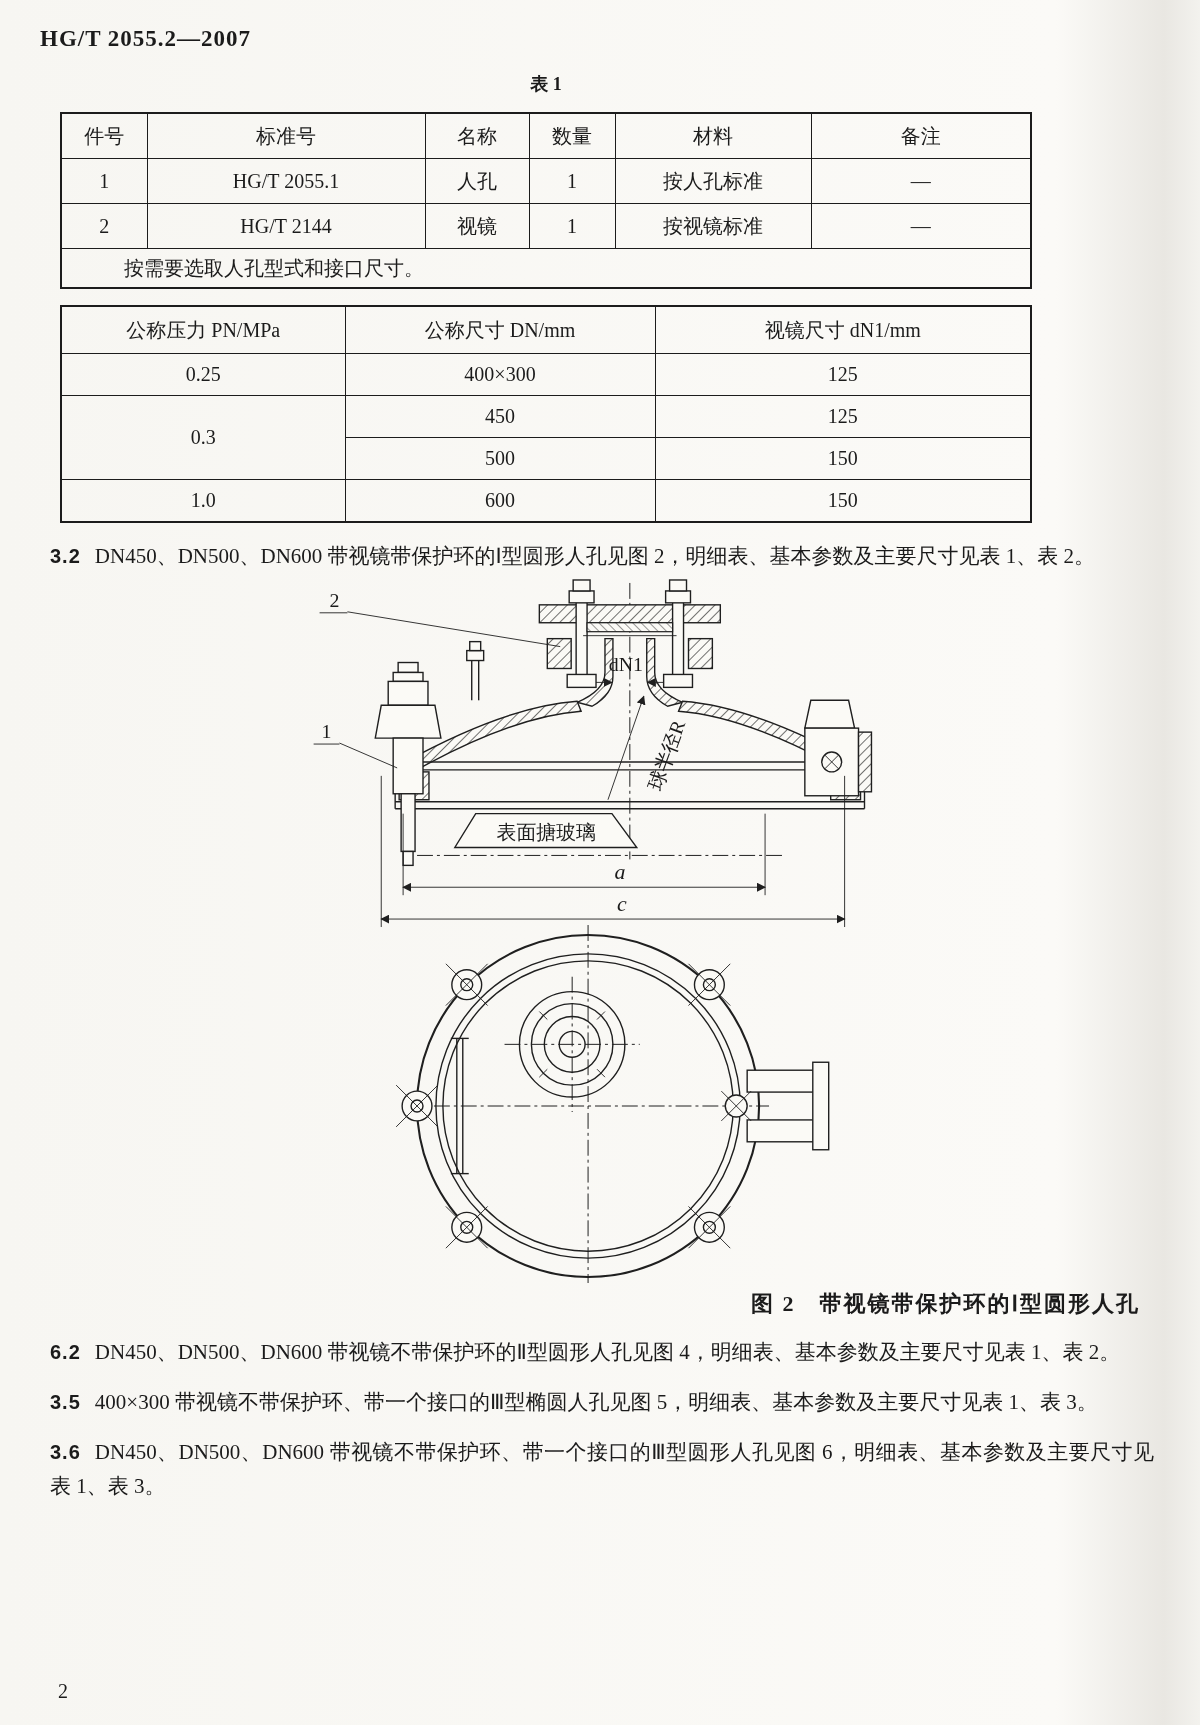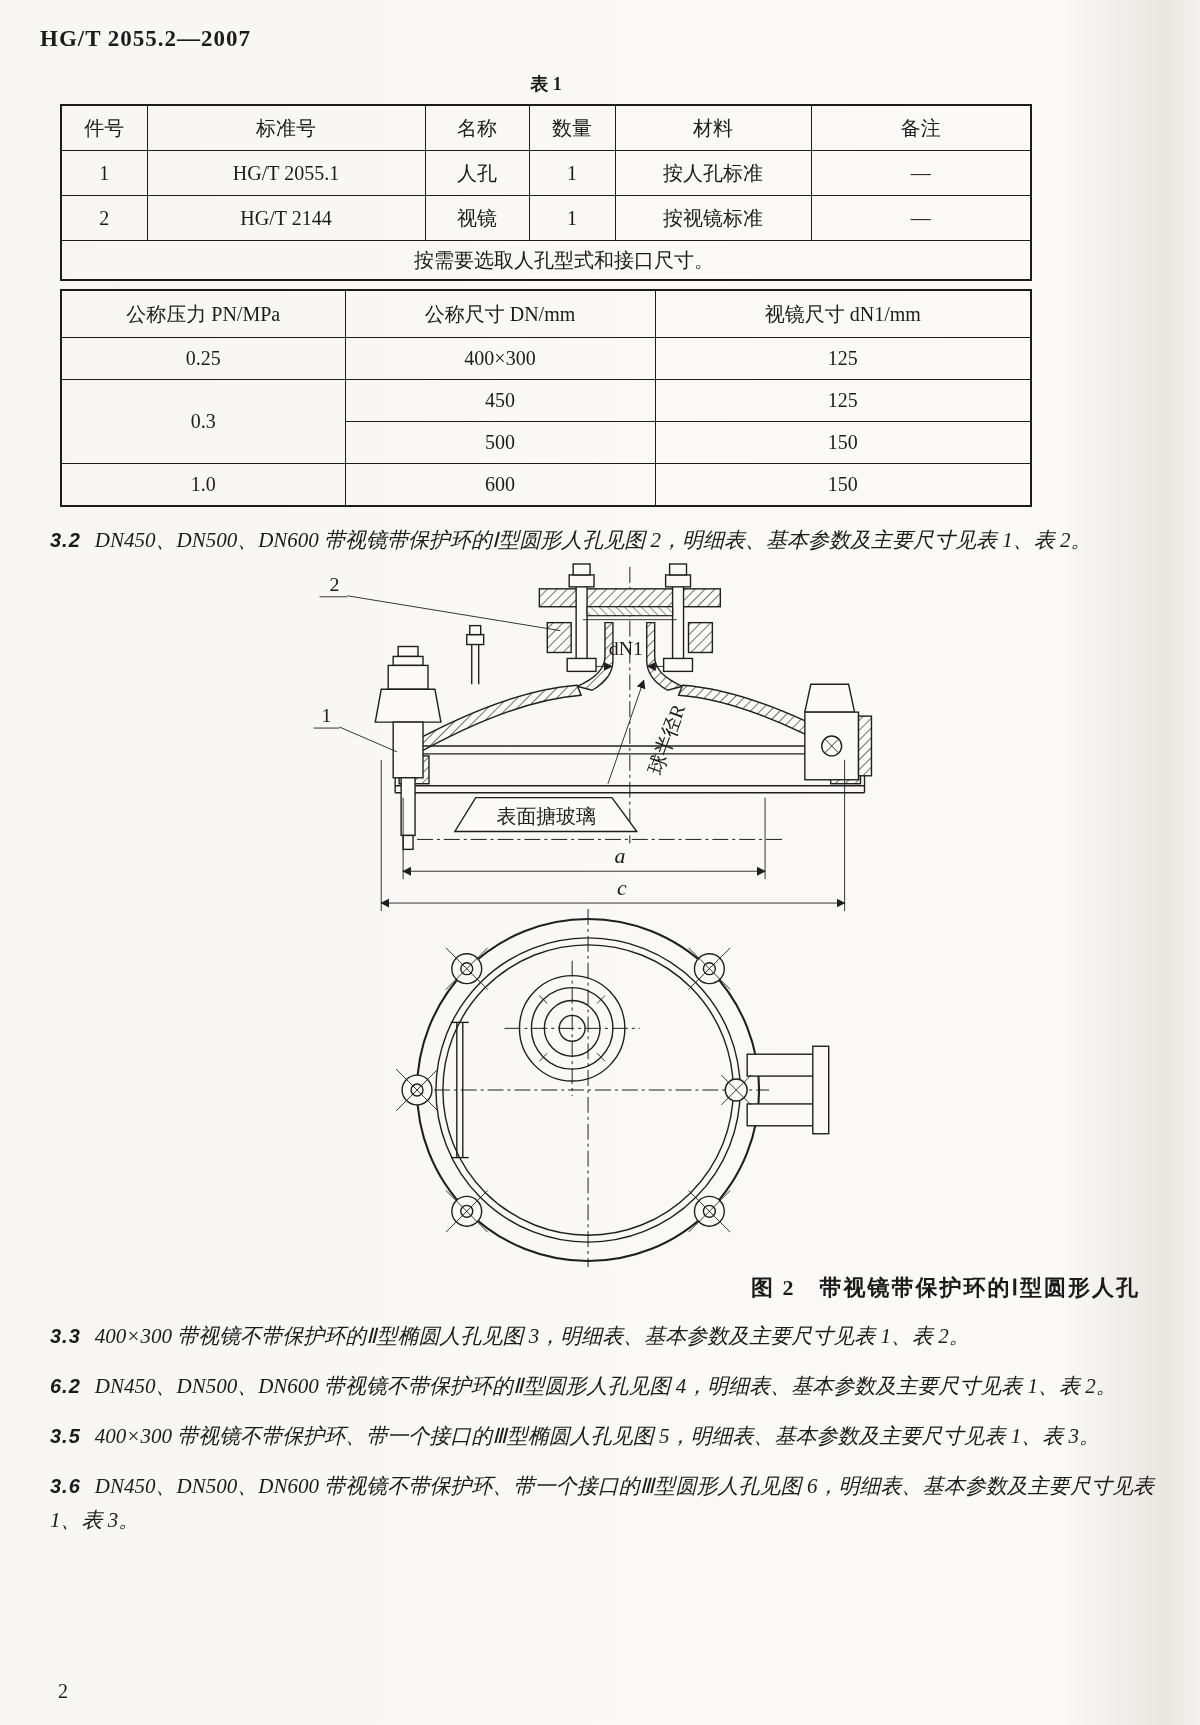--- a/index.html
+++ b/index.html
@@ -5,26 +5,26 @@
   html,body{margin:0;padding:0;}
   .page{
     position:relative; width:1200px; height:1725px; overflow:hidden;
     background:linear-gradient(90deg,#f7f6f2 0%,#fbfaf7 88%,#e9e7e2 97%,#f3f2ee 100%);
     font-family:"Liberation Serif", serif; color:#1b1b1b;
   }
   .doc-header{margin:26px 0 12px 40px;font-size:23px;font-weight:bold;letter-spacing:1px;}
   .tbl-title{width:972px;margin:20px 0 0 60px;text-align:center;font-size:18px;font-weight:bold;}
   table{border-collapse:collapse;width:972px;margin:8px 0 0 60px;table-layout:fixed;}
   table,td,th{border:1px solid #1c1c1c;}
-  table{border-width:2px;}
+  table{border-width:2px;margin-top:16px;}
   th,td{font-size:20px;font-weight:normal;text-align:center;padding:0 4px;}
   .t1 th{height:44px;} .t1 td{height:44px;}
-  .t1 .note-cell{text-align:center;padding-left:40px;height:38px;border-radius:13px;}
+  .t1 .note-cell{text-align:left;padding-left:62px;height:38px;border-radius:13px;}
   .t2 th{height:46px;} .t2 td{height:41px;}
-  .para{margin:16px 46px 0 50px;font-size:21px;line-height:1.62;text-align:justify;font-style:italic;}
+  .para{margin:16px 46px 0 50px;font-size:21px;line-height:1.62;text-align:justify;}
   .para b{font-family:"Liberation Sans",sans-serif;font-size:20px;letter-spacing:1px;margin-right:14px;}
   .fig-wrap{margin:4px 0 0 60px;}
   .fig-caption{width:1080px;margin:2px 0 0 60px;text-align:right;font-size:22px;font-weight:bold;letter-spacing:2px;}
   .page-num{position:absolute;left:58px;bottom:22px;font-size:20px;}
   
   .ln{stroke:#1f1f1f;fill:none;stroke-width:1.4;}
   .thin{stroke:#1f1f1f;fill:none;stroke-width:0.9;}
   .thick{stroke:#1f1f1f;fill:none;stroke-width:2.1;}
   .wh{fill:#fbfaf6;stroke:#1f1f1f;stroke-width:1.4;}
   .hatch{fill:url(#hx);stroke:#1f1f1f;stroke-width:1.4;}
@@ -268,19 +268,18 @@
       <rect x="688" y="546" width="68" height="22" class="wh"></rect>
       <rect x="754" y="488" width="16" height="88" class="wh"></rect>
       <circle cx="677" cy="532" r="11" class="wh"></circle>
       <line x1="662" y1="517" x2="692" y2="547" class="thin"></line>
       <line x1="662" y1="547" x2="692" y2="517" class="thin"></line>
     </svg>
   </div>
 
   <div class="fig-caption">图 2　带视镜带保护环的Ⅰ型圆形人孔</div>
 
-  <div class="para"><b>3.3</b><span>400×300 带视镜不带保护环的Ⅱ型椭圆人孔见图 3，明细表、基本参数及主要尺寸见表 1、表 2。</span></div>
   <div class="para"><b>6.2</b><span>DN450、DN500、DN600 带视镜不带保护环的Ⅱ型圆形人孔见图 4，明细表、基本参数及主要尺寸见表 1、表 2。</span></div>
   <div class="para"><b>3.5</b><span>400×300 带视镜不带保护环、带一个接口的Ⅲ型椭圆人孔见图 5，明细表、基本参数及主要尺寸见表 1、表 3。</span></div>
   <div class="para"><b>3.6</b><span>DN450、DN500、DN600 带视镜不带保护环、带一个接口的Ⅲ型圆形人孔见图 6，明细表、基本参数及主要尺寸见表 1、表 3。</span></div>
 
   <div class="page-num">2</div>
 </div>
 
 </body></html>

